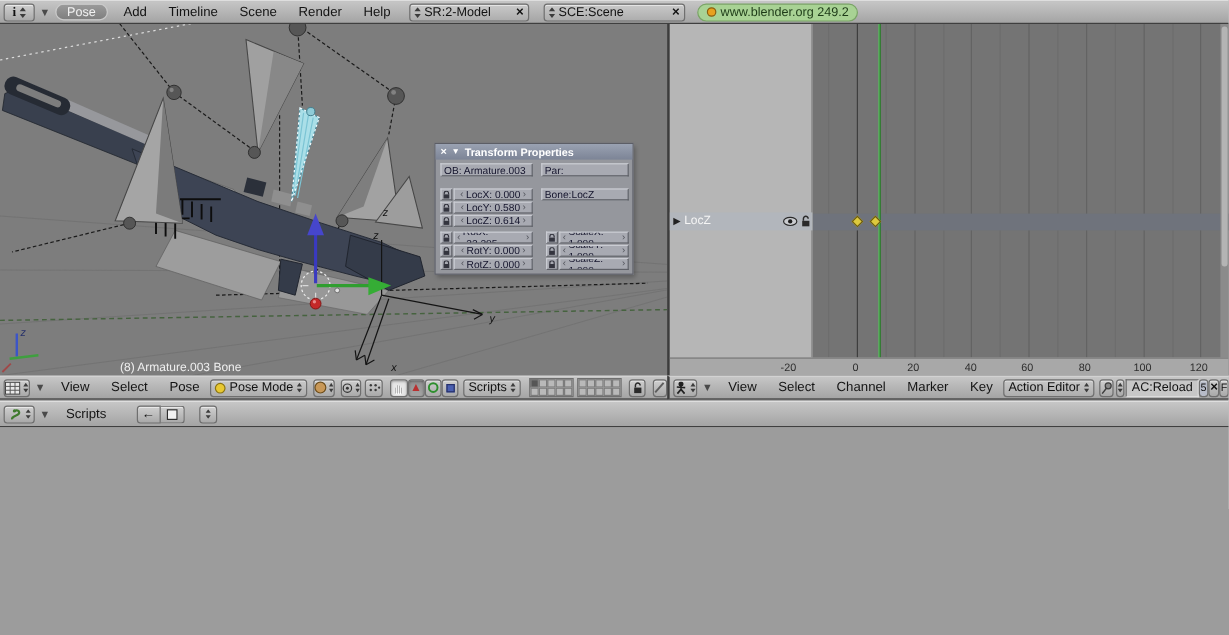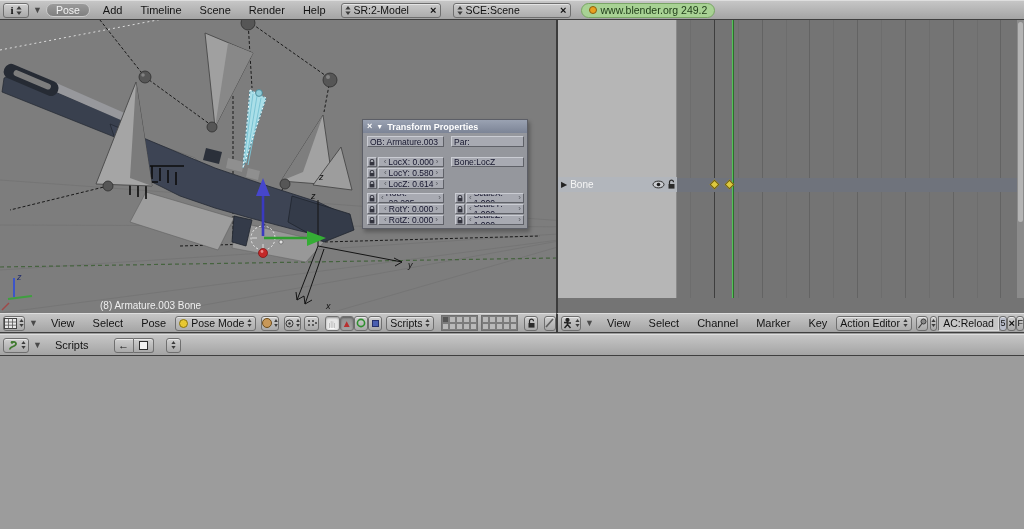--- a/index.html
+++ b/index.html
@@ -362,35 +362,45 @@
     <div class="gridline" style="left:156px;background:#3e3e3e"></div>
     <div id="chan-band"></div>
     <div id="cur-frame"></div>
 
     <div class="kf" style="left:153px;top:161px"></div>
     <div class="kf" style="left:168px;top:161px"></div>
 
     <div id="chan-list">
       <div id="bone-row">
         <span style="color:#222;font-size:8px;padding:0 3px">▶</span>
-        <span style="flex:1">Bone</span>
+        <span style="flex:1">LocZ</span>
         <svg width="13" height="9" style="margin-right:2px">
             <ellipse cx="6.5" cy="4.5" rx="5.5" ry="3.4" fill="#caccd0" stroke="#2a2a2a"></ellipse>
             <circle cx="6.5" cy="4.5" r="1.8" fill="#1d1d1d"></circle>
           </svg>
         <svg width="9" height="11" style="margin-right:1px">
             <path d="M2.5 5 V3.2 a2 2 0 0 1 4 0" fill="none" stroke="#2a2a2a" stroke-width="1.2"></path>
             <rect x="1.5" y="5" width="6" height="4.6" fill="#2a2a2a"></rect>
           </svg>
       </div>
     </div>
     <div id="vscroll">
         <div class="thumb"></div>
       </div>
 
+    <div id="ruler">
+      <span class="tick" style="left:99px">-20</span>
+      <span class="tick" style="left:155px">0</span>
+      <span class="tick" style="left:203px">20</span>
+      <span class="tick" style="left:251px">40</span>
+      <span class="tick" style="left:298px">60</span>
+      <span class="tick" style="left:346px">80</span>
+      <span class="tick" style="left:394px">100</span>
+      <span class="tick" style="left:441px">120</span>
+    </div>
   </div>
 
   <div class="hdr" id="vp-hdr">
     <span class="btn icon-btn" style="margin-left:3px">
       <svg width="13" height="11">
           <rect x="0.5" y="0.5" width="12" height="10" fill="#e9e9e9" stroke="#444"></rect>
           <path d="M0.5 4h12 M0.5 7.2h12 M4.5 0.5v10 M8.5 0.5v10" stroke="#555" stroke-width="0.8"></path>
         </svg>
       <svg class="updown" width="5" height="8">
           <path d="M2.5 0 L4.6 3 H.4 Z" fill="#3c3c3c"></path>

